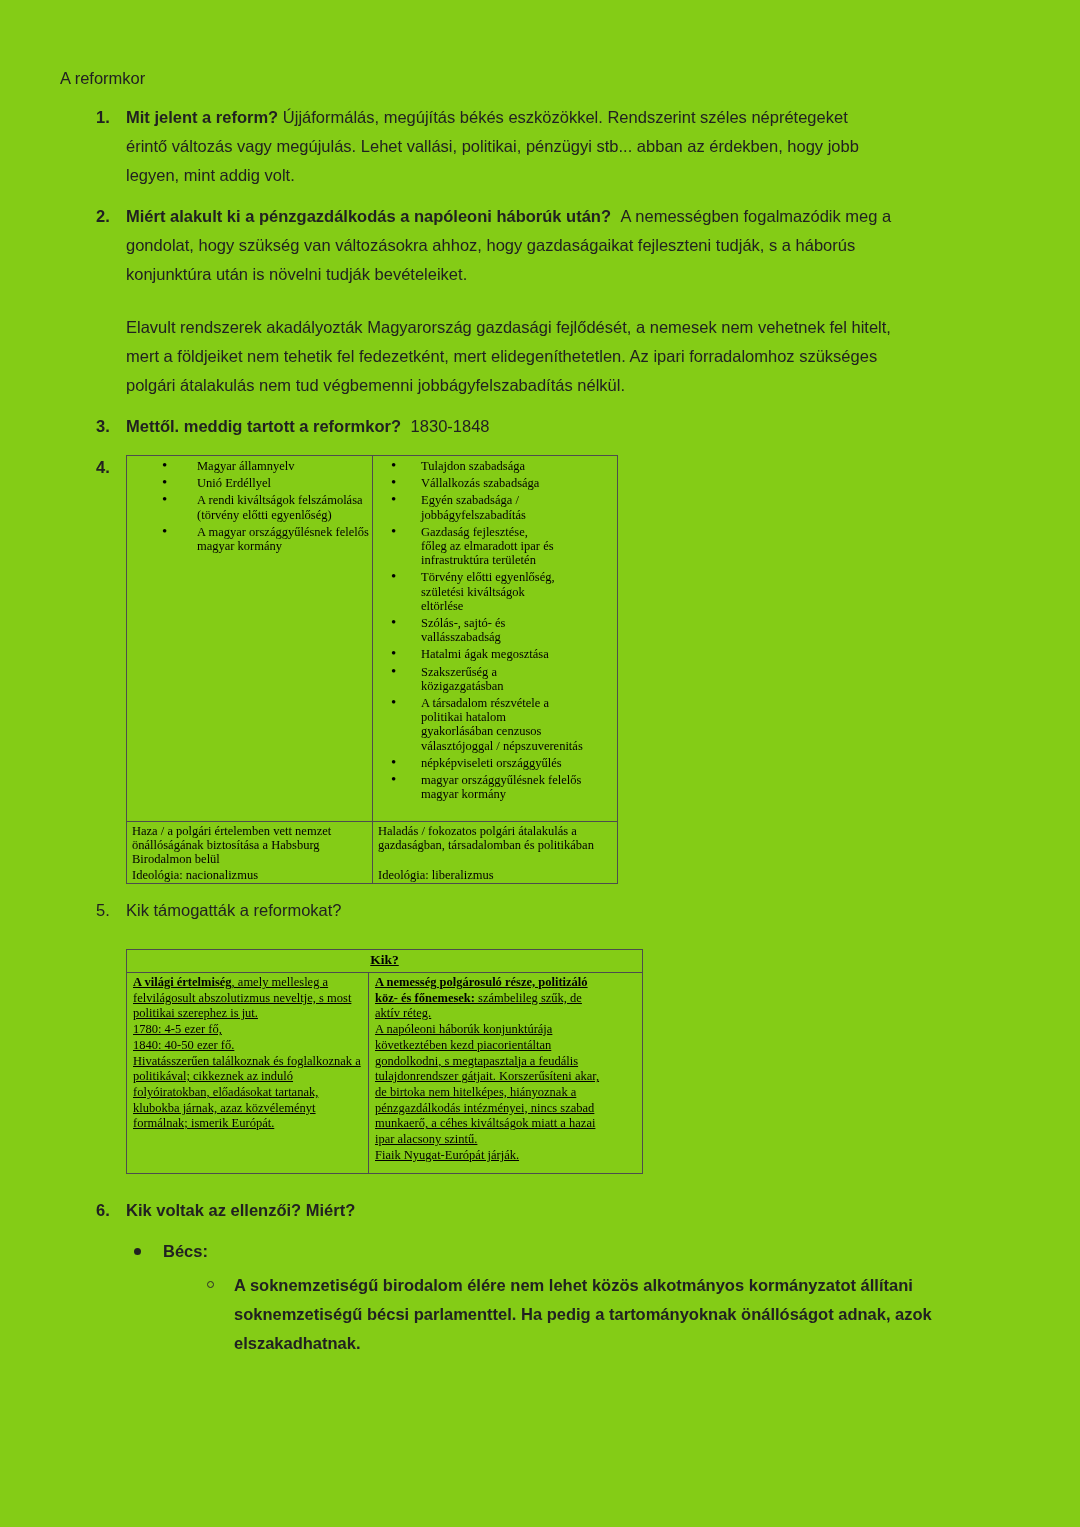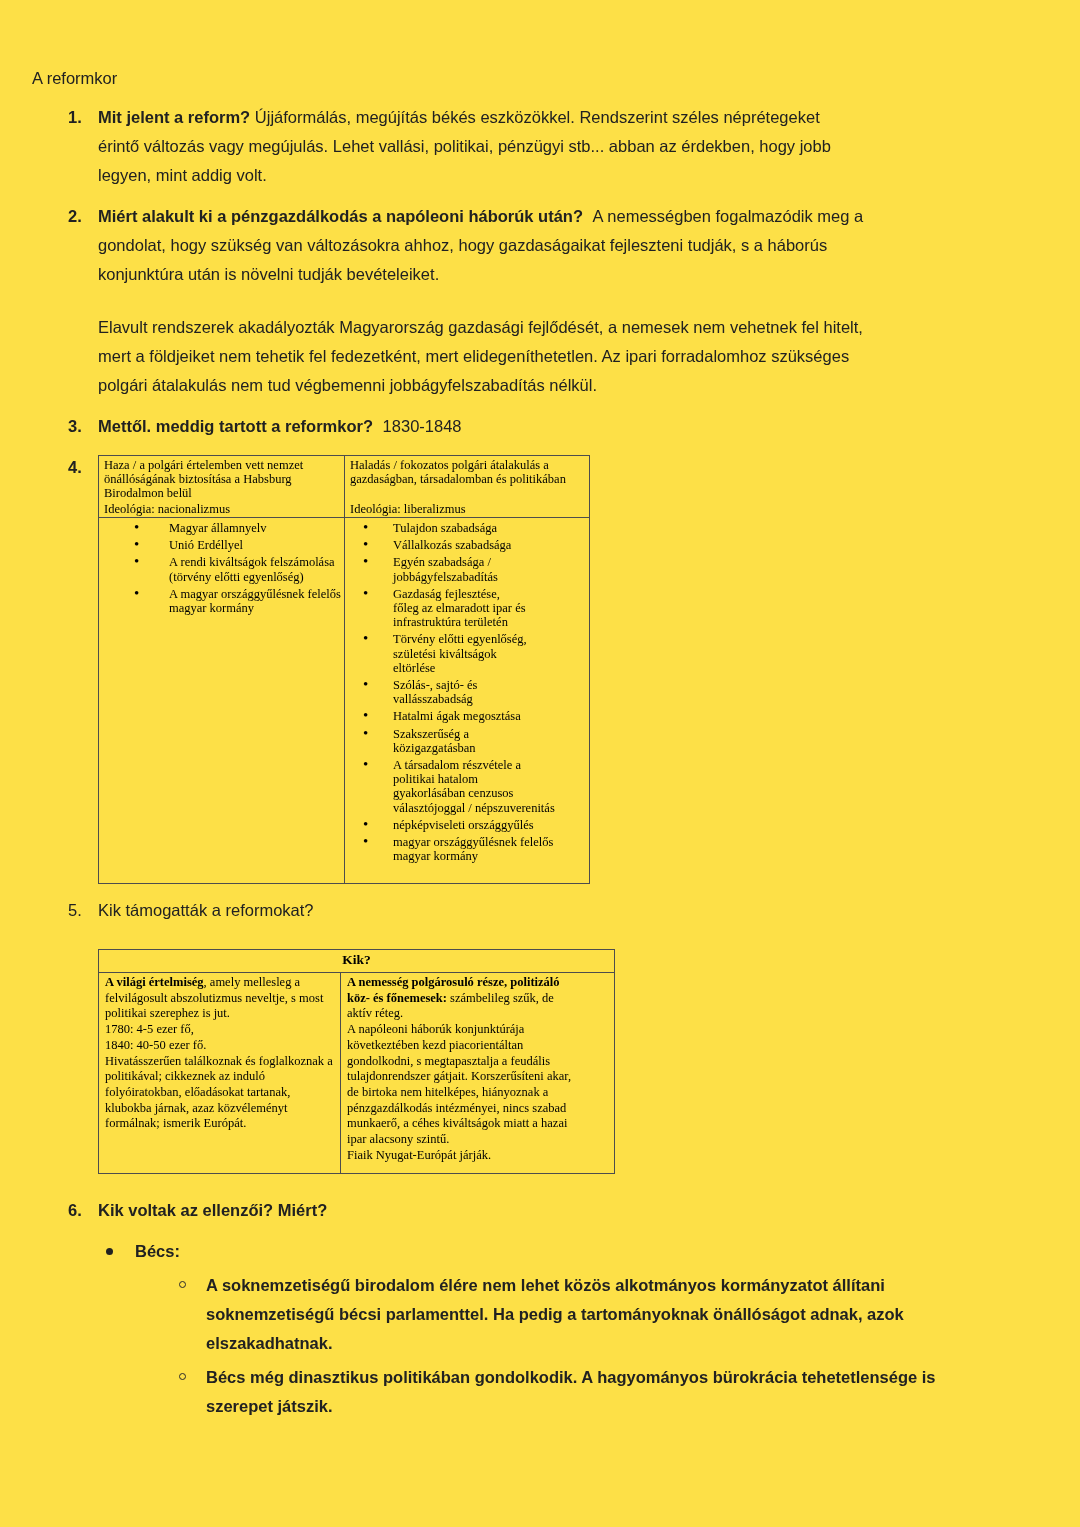--- a/index.html
+++ b/index.html
@@ -1,22 +1,22 @@
 <!DOCTYPE html>
 <html lang="hu"><head>
 <meta charset="utf-8">
 <style>
   html,body { margin:0; padding:0; background:#e8e8e8; }
   .page {
     position:relative;
     width:1080px; height:1527px;
     margin:0 auto;
-    background:#fde047;
+    background:#84cc16;
     box-sizing:border-box;
-    padding:64px 60px 0 32px;
+    padding:64px 60px 0 60px;
     overflow:hidden;
     font-family:"Liberation Sans", sans-serif;
     font-size:16.5px;
     line-height:29px;
     color:#212121;
   }
   .pre { white-space:pre-line; }
   .doc-title { margin:0 0 10px 0; font-weight:400; }
 
   .q { display:flex; margin:0 0 12px 36px; }
@@ -51,20 +51,21 @@
   
   table.t2 {
     border-collapse:collapse;
     table-layout:fixed;
     width:517px;
     margin:24px 0 10px 0;
     font-family:"Liberation Serif","DejaVu Serif",serif;
     font-size:12.5px;
     line-height:15.7px;
     color:#000;
+    text-decoration:underline;
   }
   table.t2 td { border:1px solid #4d4d4d; vertical-align:top; }
   .t2 .t2h { height:20px; text-align:center; font-weight:700; font-size:13.5px; padding:1px 2px; line-height:18px; }
   .t2 .t2c { height:190px; padding:2px 6px 8px 6px; }
   .t2 .lead { font-weight:700; }
 
   
   ul.b1 { list-style:none; margin:12px 0 0 0; padding:0; }
   ul.b1 > li { position:relative; padding-left:37px; margin:0 0 7px 0;font-weight:bold; }
   ul.b1 > li > .b1-dot {
@@ -111,33 +112,20 @@
 
   <div class="q">
     <span class="q-num q-bold">4.</span>
     <div class="q-body">
       <table class="t1">
         <colgroup>
             <col style="width:246px">
             <col style="width:245px">
           </colgroup>
         <tbody>
-          <tr>
-            <td class="th">
-              <span class="pre">Haza / a polgári értelemben vett nemzet
-önállóságának biztosítása a Habsburg
-Birodalmon belül</span>
-              <span class="ideo">Ideológia: nacionalizmus</span>
-            </td>
-            <td class="th">
-              <span class="pre">Haladás / fokozatos polgári átalakulás a
-gazdaságban, társadalomban és politikában</span>
-              <span class="ideo">Ideológia: liberalizmus</span>
-            </td>
-          </tr>
           <tr>
             <td class="tb colL">
               <ul>
                 <li>Magyar államnyelv</li>
                 <li>Unió Erdéllyel</li>
                 <li>A rendi kiváltságok felszámolása
 (törvény előtti egyenlőség)</li>
                 <li>A magyar országgyűlésnek felelős
 magyar kormány</li>
               </ul>
@@ -162,20 +150,33 @@
                 <li>A társadalom részvétele a
 politikai hatalom
 gyakorlásában cenzusos
 választójoggal / népszuverenitás</li>
                 <li>népképviseleti országgyűlés</li>
                 <li>magyar országgyűlésnek felelős
 magyar kormány</li>
               </ul>
             </td>
           </tr>
+          <tr>
+            <td class="th">
+              <span class="pre">Haza / a polgári értelemben vett nemzet
+önállóságának biztosítása a Habsburg
+Birodalmon belül</span>
+              <span class="ideo">Ideológia: nacionalizmus</span>
+            </td>
+            <td class="th">
+              <span class="pre">Haladás / fokozatos polgári átalakulás a
+gazdaságban, társadalomban és politikában</span>
+              <span class="ideo">Ideológia: liberalizmus</span>
+            </td>
+          </tr>
         </tbody>
       </table>
     </div>
   </div>
 
   <div class="q">
     <span class="q-num">5.</span>
     <div class="q-body"><span>Kik támogatták a reformokat?</span>
       <table class="t2">
         <colgroup>
@@ -219,21 +220,19 @@
     <span class="q-num q-bold">6.</span>
     <div class="q-body"><span class="q-bold">Kik voltak az ellenzői? Miért?</span>
       <ul class="b1">
         <li>
           <span class="b1-dot"></span>
           <span>Bécs:</span>
           <ul class="b2">
             <li><span class="b2-dot"></span><span class="pre">A soknemzetiségű birodalom élére nem lehet közös alkotmányos kormányzatot állítani
 soknemzetiségű bécsi parlamenttel. Ha pedig a tartományoknak önállóságot adnak, azok
 elszakadhatnak.</span></li>
-            <li><span class="b2-dot"></span><span class="pre">Bécs még dinasztikus politikában gondolkodik. A hagyományos bürokrácia tehetetlensége is
-szerepet játszik.</span></li>
           </ul>
         </li>
       </ul>
     </div>
   </div>
 
 </div>
 
 </body></html>

